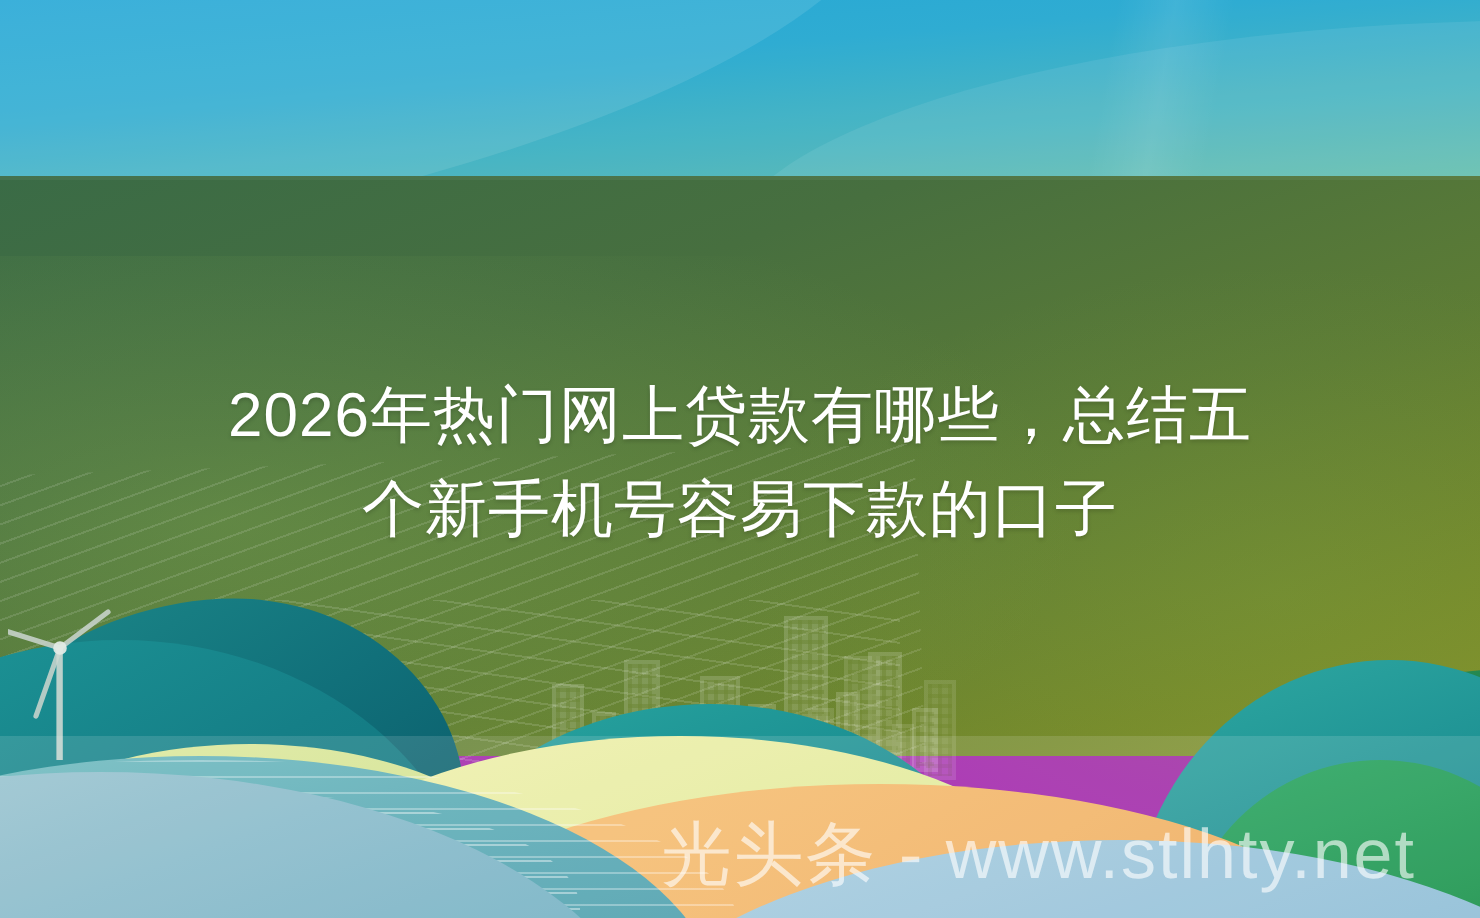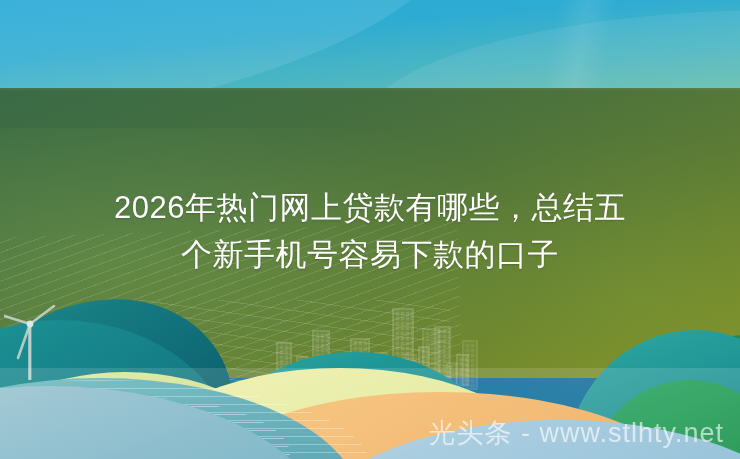--- a/index.html
+++ b/index.html
@@ -3,21 +3,21 @@
 <meta charset="utf-8">
 <style>
   html,body{margin:0;padding:0;background:#222;}
   *{box-sizing:border-box;}
 
   #cover{
     position:relative;
     width:740px;height:459px;
     overflow:hidden;
     font-family:"Liberation Sans","DejaVu Sans",sans-serif;
-    background:#0369a1;
+    background:#a21caf;
   }
 
   
   .sky{
     position:absolute;left:0;top:0;width:740px;height:95px;
     background:linear-gradient(175deg,#1aa3d4 0%,#24a8d0 35%,#45b3bd 70%,#62bda8 100%);
   }
   .sky-swoosh{
     position:absolute;left:-60px;top:-40px;width:520px;height:150px;
     background:rgba(255,255,255,.10);
@@ -143,23 +143,23 @@
     color:#ffffff;
     font-size:31px;
     line-height:47px;
     letter-spacing:.5px;
     white-space:pre-line;
     text-shadow:0 1px 2px rgba(0,0,0,.18);
   }
 
   
   .watermark{
-    position:absolute;right:16px;bottom:8px;
+    position:absolute;right:32px;bottom:8px;
     color:rgba(255,255,255,.62);
-    font-size:27px;
+    font-size:35px;
     letter-spacing:1px;
     white-space:nowrap;
     margin-top:23px;
   }
 </style>
 </head>
 <body>
 
 <div id="cover">
 

